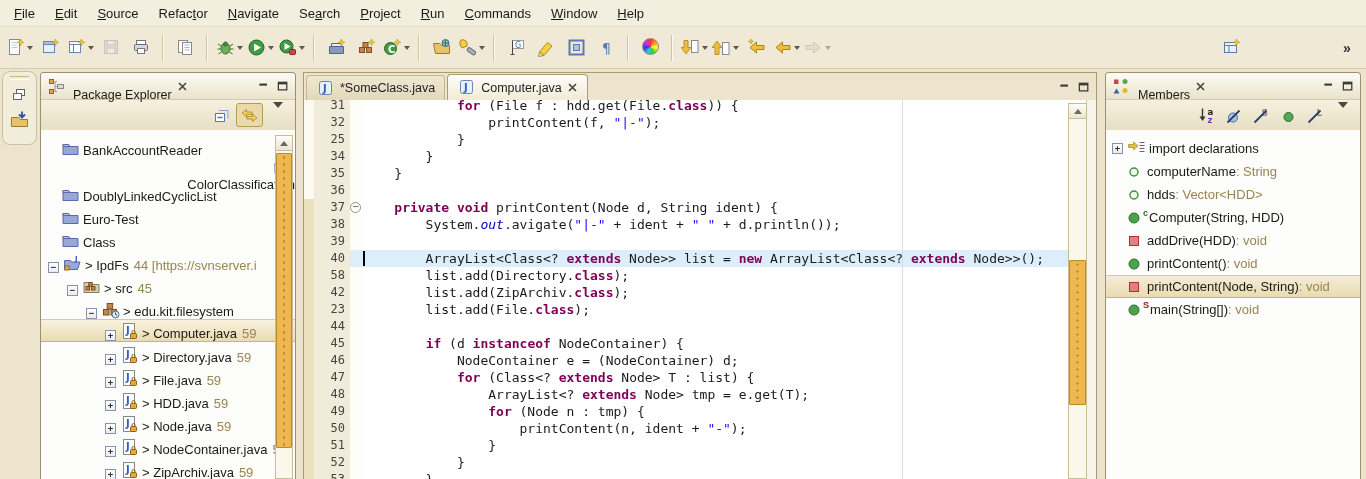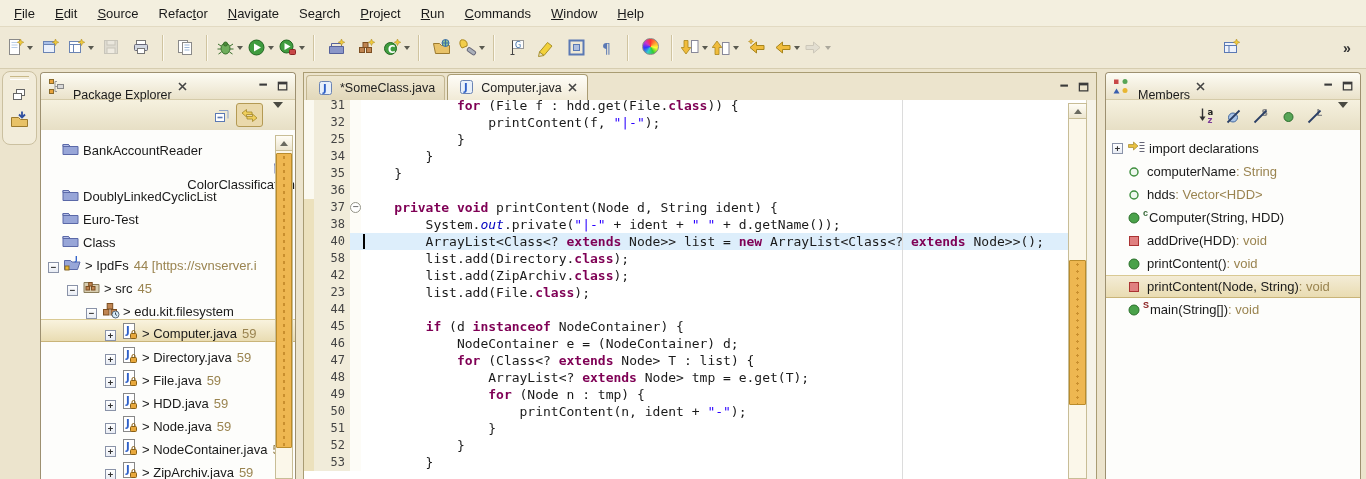--- a/index.html
+++ b/index.html
@@ -687,21 +687,27 @@
           <div class="lnum">37</div>
           <div class="fold">
             <span class="foldm">−</span>
           </div>
           <div class="codeln"><span>    </span><span class="k">private</span><span> </span><span class="k">void</span><span> printContent(Node d, String ident) {</span></div>
         </div>
         <div class="crow">
           <div class="ruler range"></div>
           <div class="lnum">38</div>
           <div class="fold"></div>
-          <div class="codeln"><span>        System.</span><span class="f">out</span><span>.private(</span><span class="s">"|-"</span><span> + ident + </span><span class="s">" "</span><span> + d.getName());</span></div>
+          <div class="codeln"><span>        System.</span><span class="f">out</span><span>.avigate(</span><span class="s">"|-"</span><span> + ident + </span><span class="s">" "</span><span> + d.println());</span></div>
+        </div>
+        <div class="crow">
+          <div class="ruler range"></div>
+          <div class="lnum">39</div>
+          <div class="fold"></div>
+          <div class="codeln"></div>
         </div>
         <div class="crow cur">
           <div class="ruler range"></div>
           <div class="lnum">40</div>
           <div class="fold"></div>
           <div class="codeln"><span class="caret"></span><span>        ArrayList&lt;Class&lt;? </span><span class="k">extends</span><span> Node&gt;&gt; list = </span><span class="k">new</span><span> ArrayList&lt;Class&lt;? </span><span class="k">extends</span><span> Node&gt;&gt;();</span></div>
         </div>
         <div class="crow">
           <div class="ruler range"></div>
           <div class="lnum">58</div>

